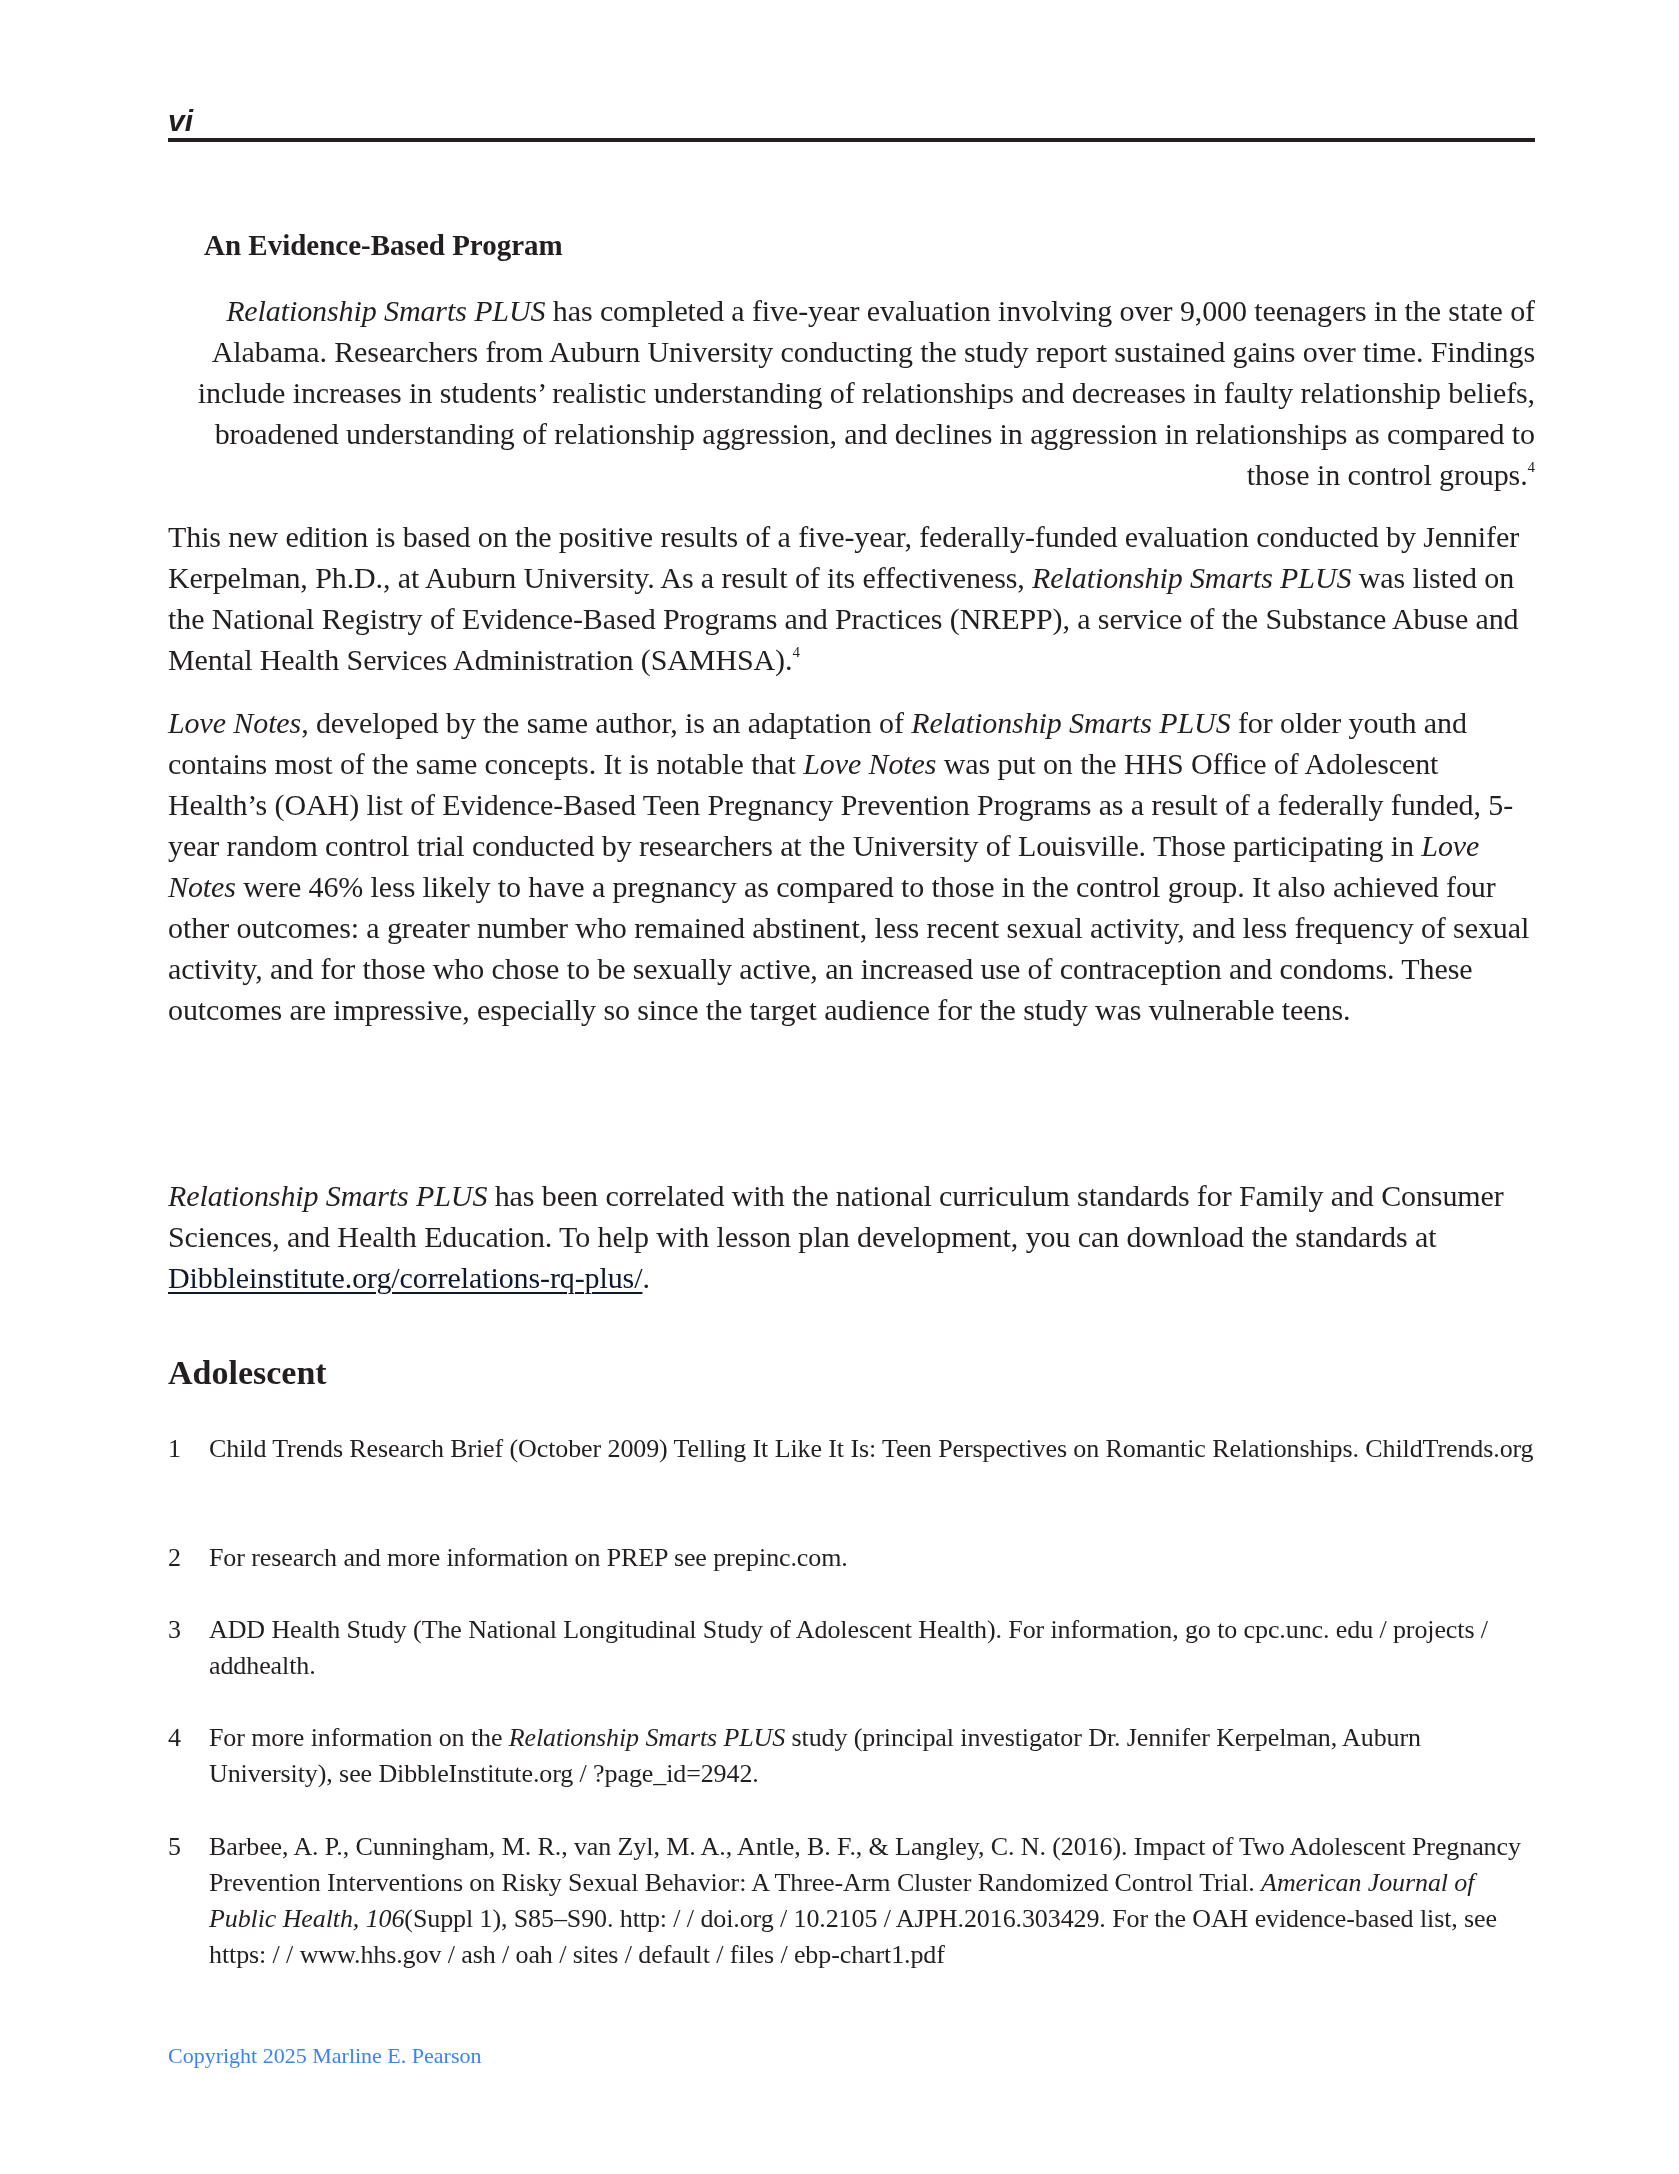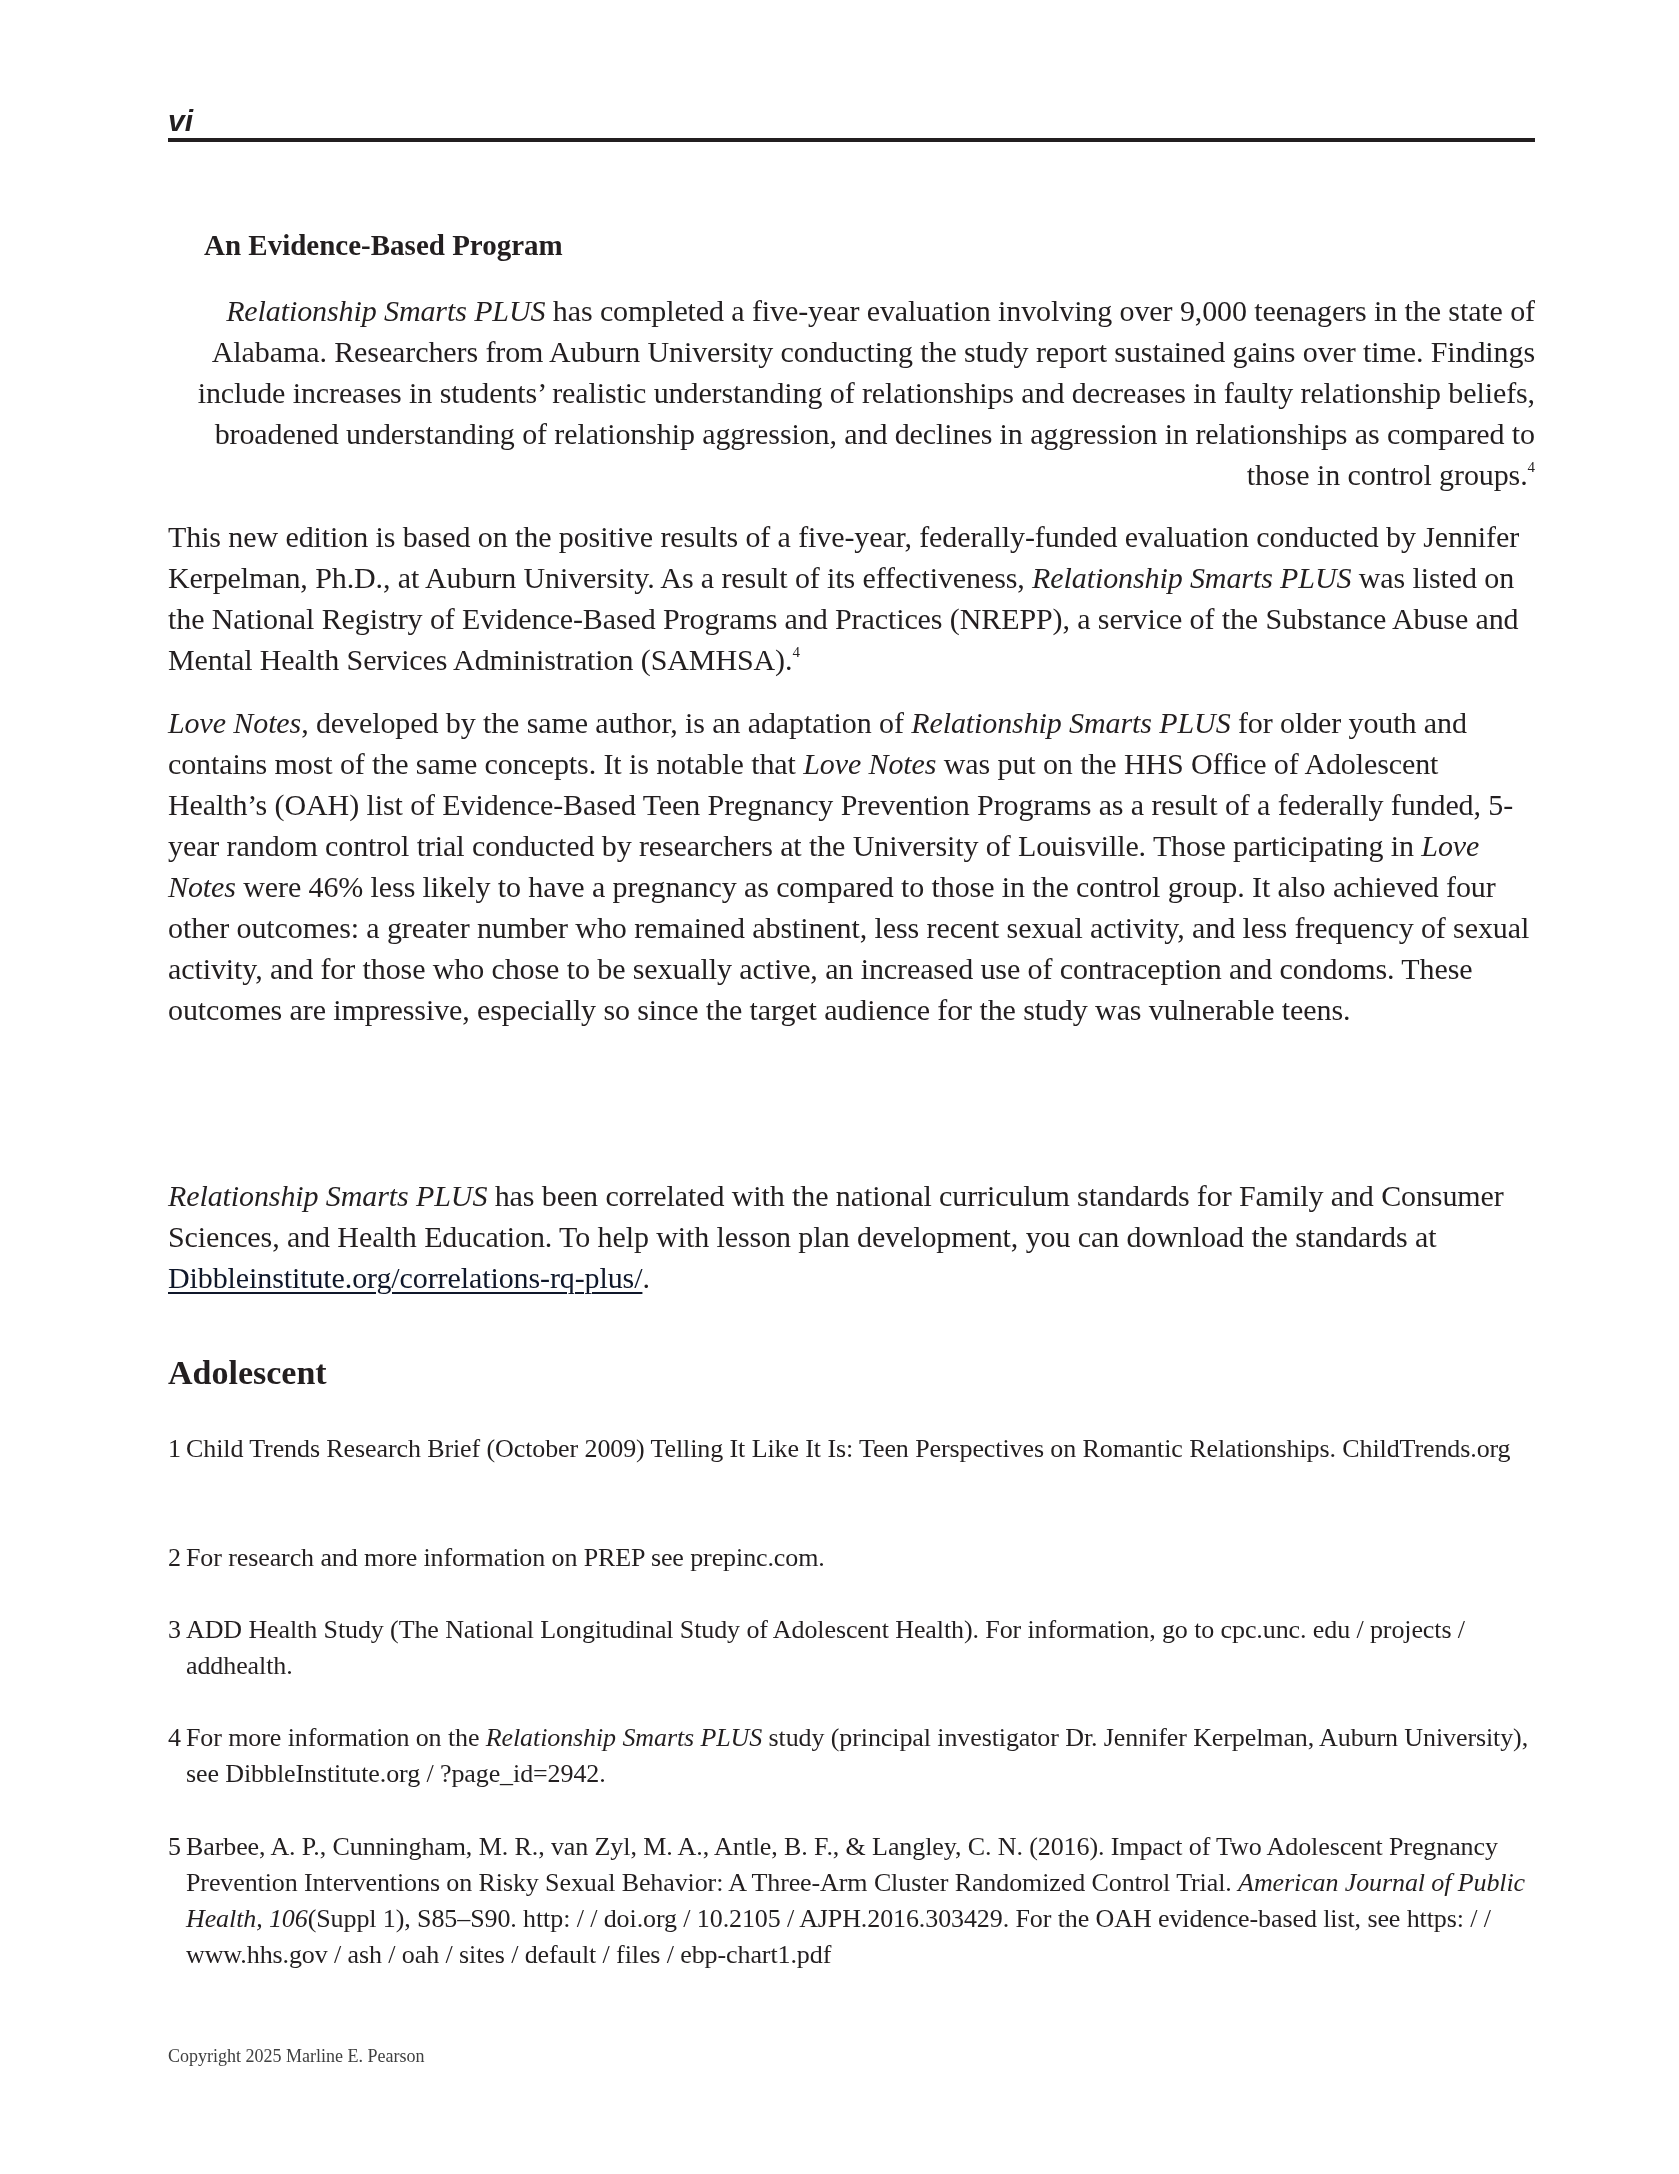--- a/index.html
+++ b/index.html
@@ -13,22 +13,22 @@
   .rule { position: absolute; left: 156px; top: 138px; width: 1367px; height: 3.8px; background: #231f20; }
   .col { position: absolute; left: 156px; width: 1367px; font-family: "Liberation Serif", serif; color: #231f20; }
   .h2 { font-weight: bold; font-size: 29px; line-height: 38px; margin: 0; }
   .h1 { font-weight: bold; font-size: 34px; line-height: 41px; margin: 0; }
   .para { font-size: 30px; line-height: 41px; margin: 0; letter-spacing: -0.1px; }
   .para i, .ref-text i { font-style: italic; }
   .para sup { font-size: 15px; vertical-align: 13px; line-height: 0; }
   .link { text-decoration: underline; text-underline-offset: 3.8px; text-decoration-thickness: 1.9px; color: #0f172a; cursor: pointer; }
   .ref { position: absolute; left: 156px; width: 1367px; font-family: "Liberation Serif", serif; font-size: 26px; line-height: 36px; color: #231f20; }
   .ref-num { position: absolute; left: 0; top: 0; width: 38px; }
-  .ref-text { margin-left: 18px; display: block; letter-spacing: -0.1px; }
-  .copyright { position: absolute; left: 156px; top: 2044px; font-family: "Liberation Serif", serif; font-size: 18px; line-height: 24.5px; color: #404040; }
+  .ref-text { margin-left: 41px; display: block; letter-spacing: -0.1px; }
+  .copyright { position: absolute; left: 156px; top: 2044px; font-family: "Liberation Serif", serif; font-size: 22px; line-height: 24.5px; color: #3b82f6; }
 </style>
 </head>
 <body>
 
 <div class="page">
 
   <div class="folio">vi</div>
   <div class="rule"></div>
 
   <div class="col" style="top:226px;margin-left:36px;">

